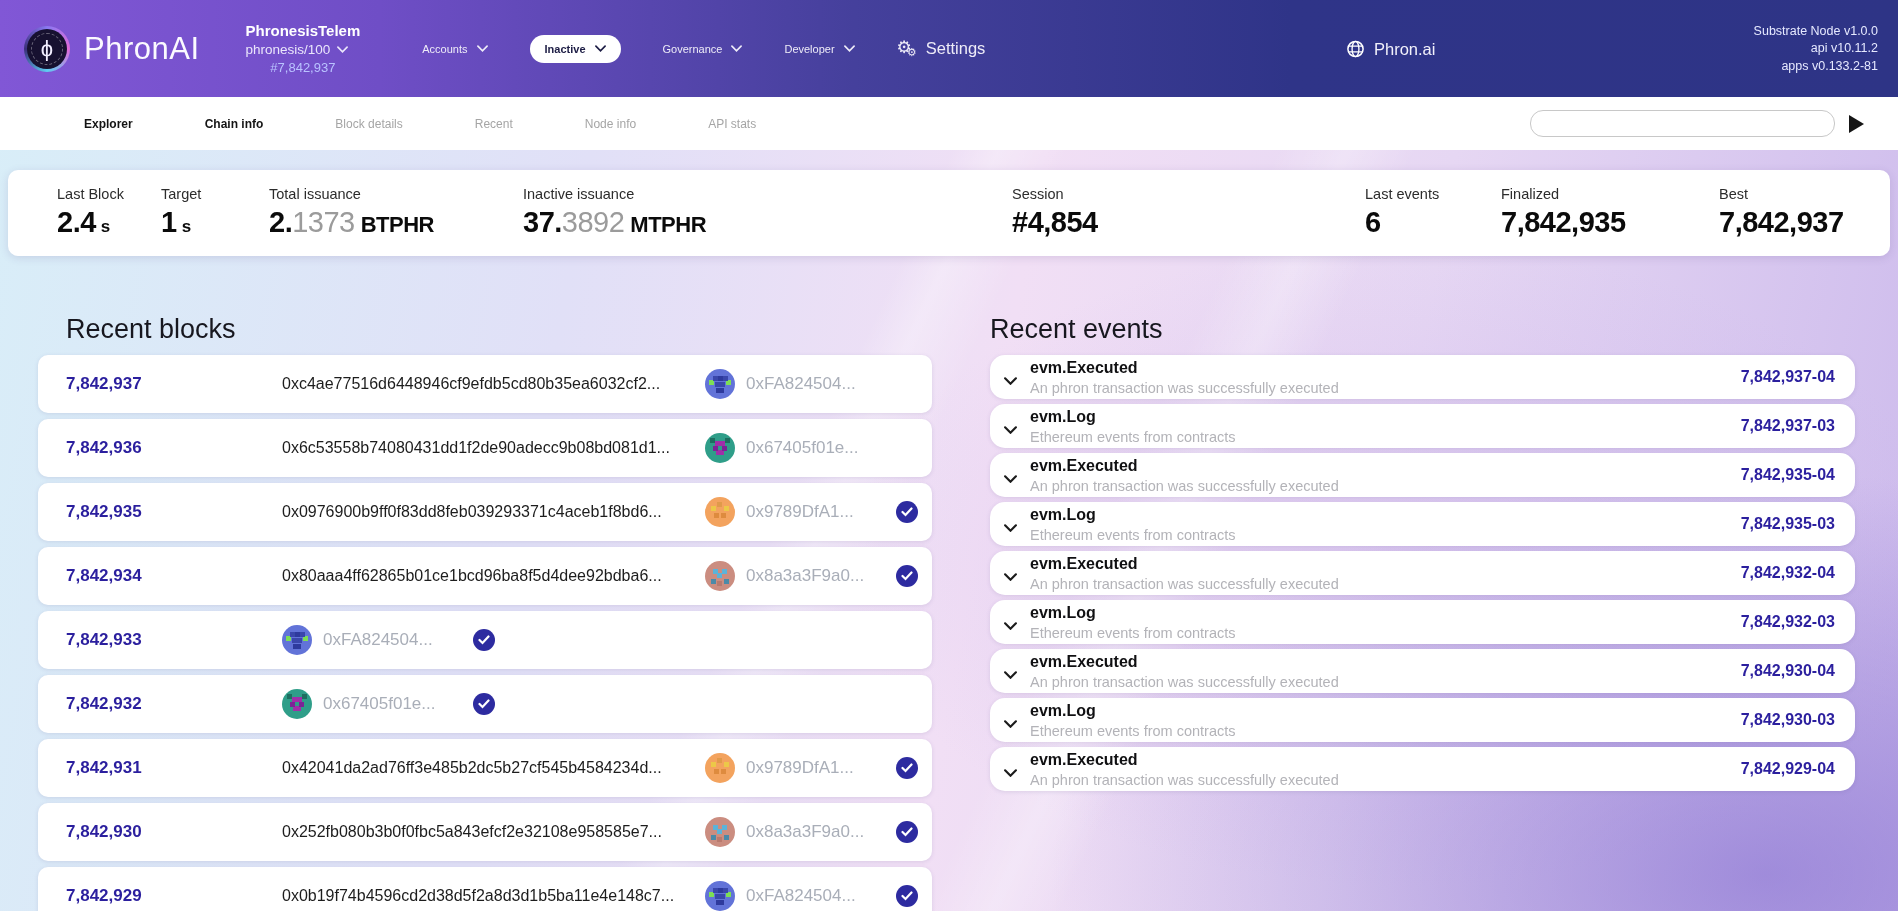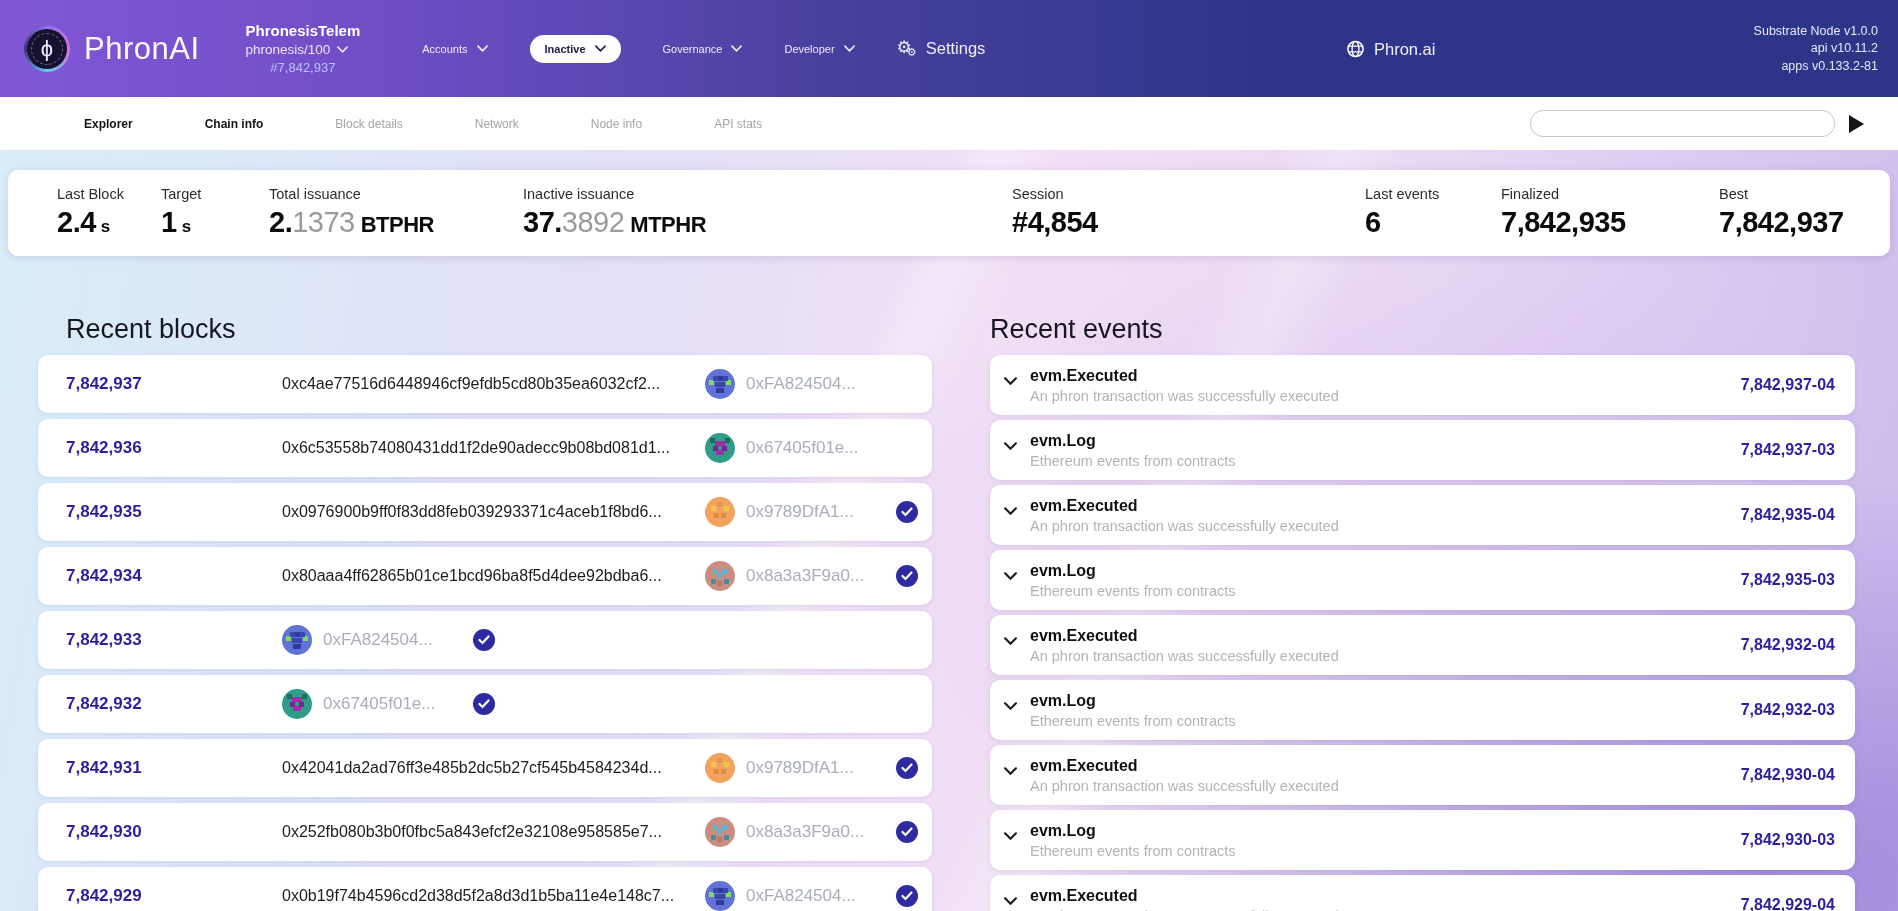--- a/index.html
+++ b/index.html
@@ -95,21 +95,21 @@
   .identicon[data-variant="robot-salmon"] { background:#cb8d80; }
   .identicon[data-variant="robot-salmon"]::before { box-shadow:8px 8px #5cb3d9,17px 8px #5cb3d9,12px 12px #5cb3d9,
     6px 18px #4b8aa8,19px 18px #4b8aa8,12px 20px #b97a6e; }
   .baddr { width:150px; flex:none; font-size:17px; color:#a9aeb8; cursor:pointer; }
   .check { width:22px; height:22px; flex:none; border-radius:50%; background:#2d2ba0;
     display:flex; align-items:center; justify-content:center; }
   .block-row[data-finalized="false"] .check { visibility:hidden; }
 
   
   #event-list { position:absolute; left:990px; top:355px; width:865px; }
-  .event-row { height:60px; margin-bottom:5px; background:#fff; border-radius:10px;
+  .event-row { height:44px; margin-bottom:5px; background:#fff; border-radius:15px;
     box-shadow:0 1px 4px rgba(70,60,120,.13); display:flex; align-items:center; padding:0 20px 0 14px; }
   .ev-chevron { width:26px; flex:none; align-self:flex-start; margin-top:16px; color:#1b1b1b; cursor:pointer; }
   .ev-text { display:flex; flex-direction:column; gap:3px; overflow:hidden; }
   .ev-name { font-size:16px; font-weight:700; color:#101012; }
   .ev-desc { font-size:14.5px; color:#b3b3b8; white-space:nowrap; }
   .ev-id { margin-left:auto; font-size:16px; font-weight:700; color:#2b1f9e; text-decoration:none; cursor:pointer; white-space:nowrap; }
 </style>
 </head>
 <body>
 
@@ -196,21 +196,21 @@
 
       <div class="tab" data-emphasis="true">
         <span>Chain info</span>
       </div>
 
       <div class="tab" data-emphasis="false">
         <span>Block details</span>
       </div>
 
       <div class="tab" data-emphasis="false">
-        <span>Network</span>
+        <span>Recent</span>
       </div>
 
       <div class="tab" data-emphasis="false">
         <span>Node info</span>
       </div>
 
       <div class="tab" data-emphasis="false">
         <span>API stats</span>
       </div>
     </div>

